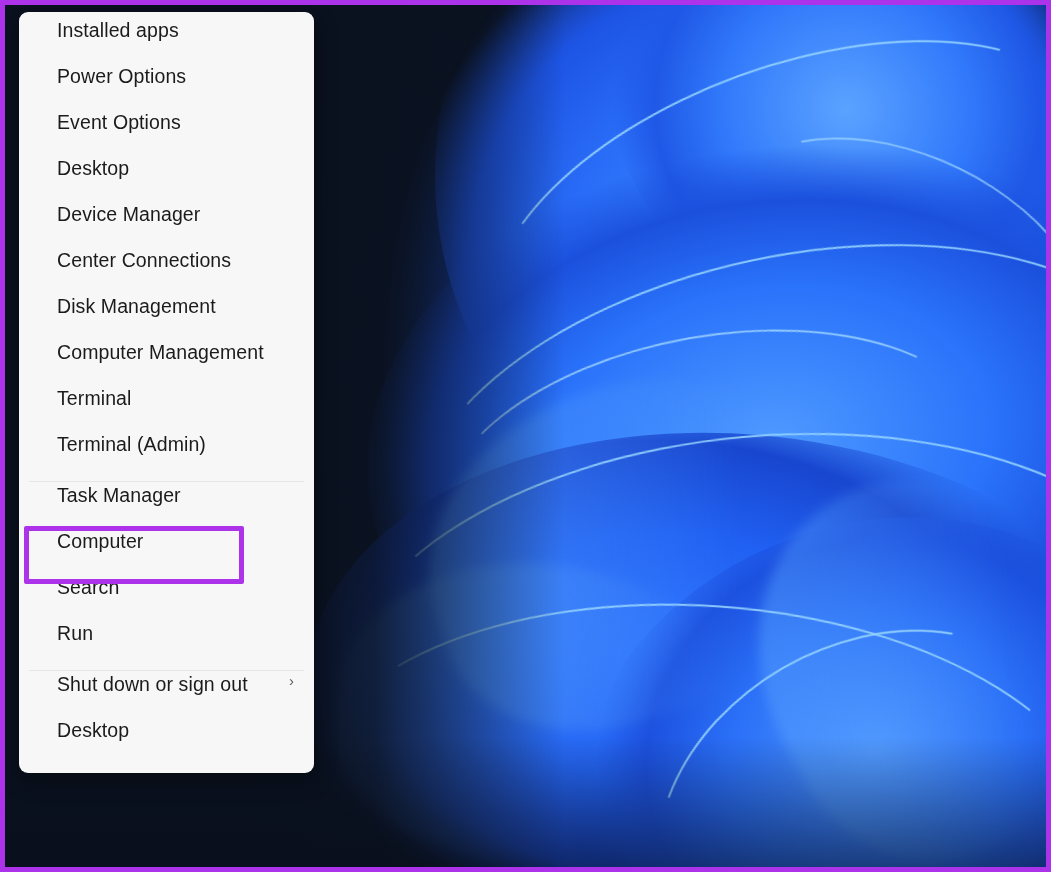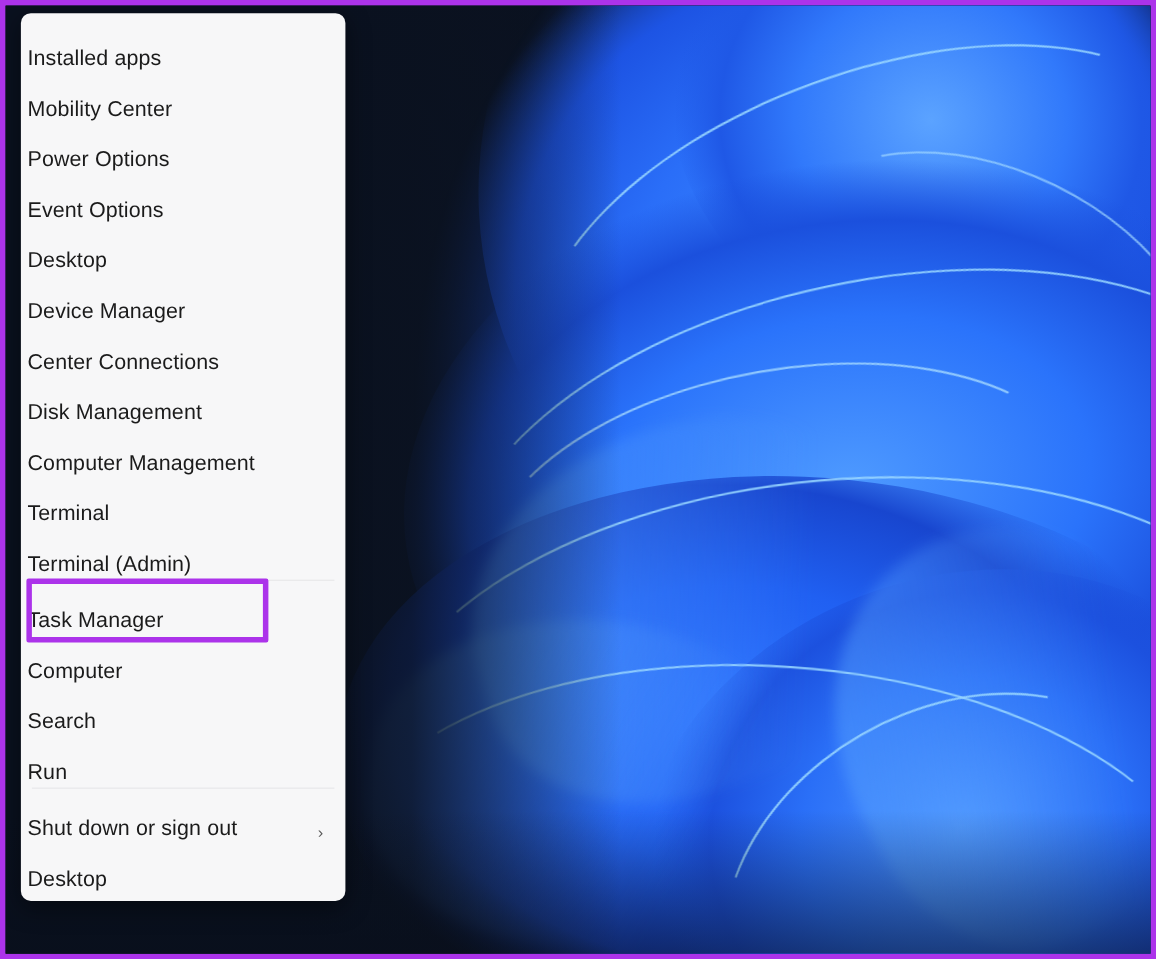--- a/index.html
+++ b/index.html
@@ -102,22 +102,22 @@
     background: #f7f7f8;
     border-radius: 9px;
     box-shadow: 0 6px 22px rgba(0,0,0,0.45);
     padding: 7px 0 8px 0;
     overflow: hidden;
   }
   .menu-item {
     position: relative;
     height: 46px;
     display: flex;
-    align-items: flex-end;
-    padding: 0 14px 0 6px;
+    align-items: flex-start;
+    padding: 0 14px 0 38px;
     color: #1b1b1b;
     font-size: 19.5px;
     letter-spacing: 0.1px;
     white-space: nowrap;
   }
   .menu-item .label { flex: 1 1 auto; }
   .menu-item .chev {
     flex: 0 0 auto;
     color: #5a5a5a;
     font-size: 15px;
@@ -166,23 +166,20 @@
     <div class="vignette-left"></div>
     <div class="vignette-bottom"></div>
   </div>
 
   <div id="winx-menu">
 
     <div class="menu-item">
       <span class="label">Installed apps</span>
     </div>
     <div class="menu-item">
-      <span class="label">Mobility Center</span>
-    </div>
-    <div class="menu-item">
       <span class="label">Power Options</span>
     </div>
     <div class="menu-item">
       <span class="label">Event Options</span>
     </div>
     <div class="menu-item">
       <span class="label">Desktop</span>
     </div>
     <div class="menu-item">
       <span class="label">Device Manager</span>

